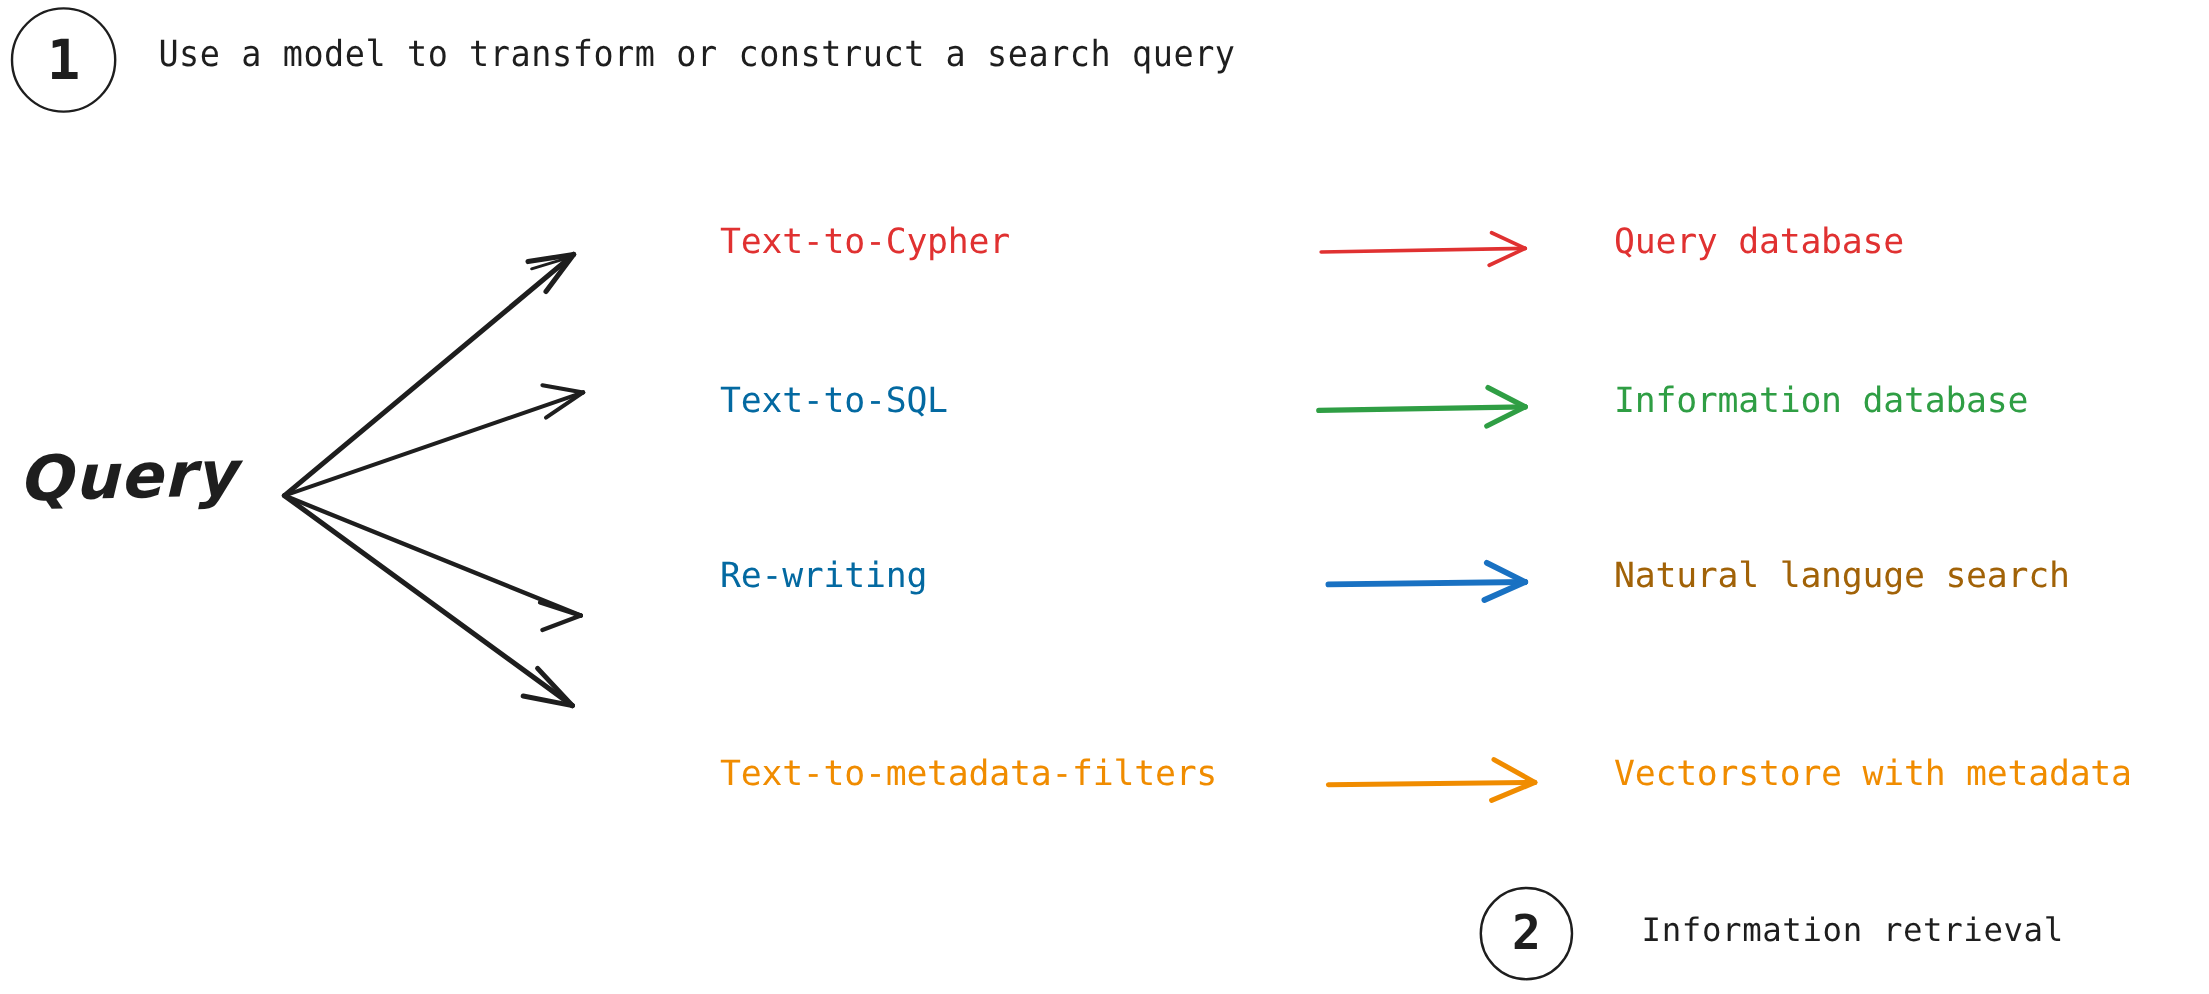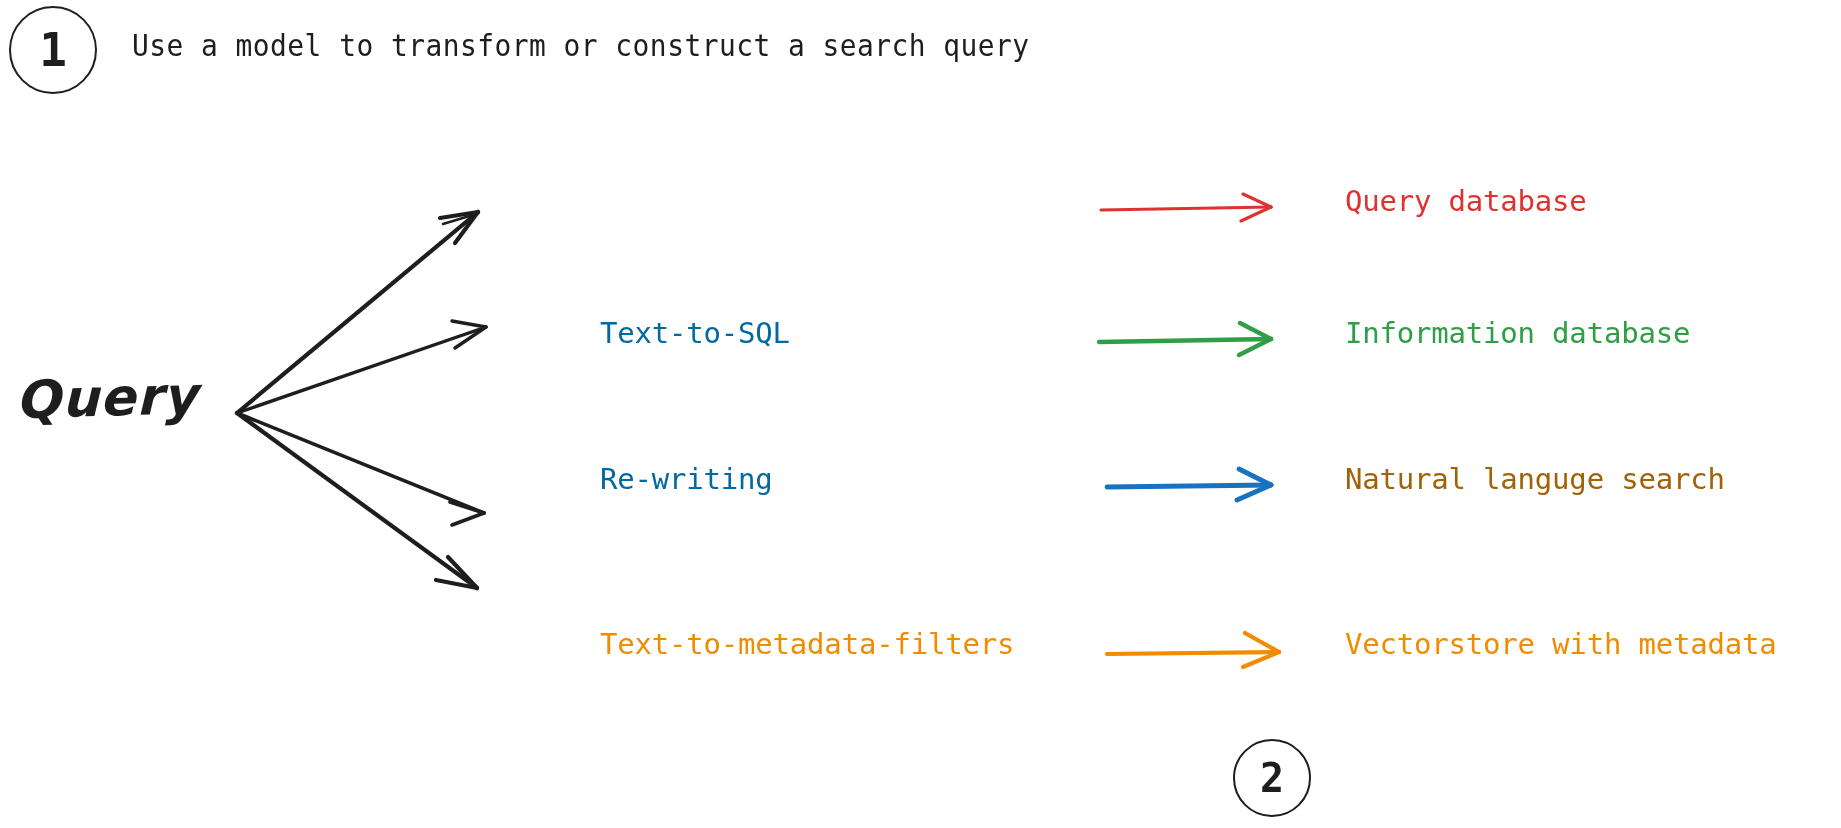--- a/index.html
+++ b/index.html
@@ -168,20 +168,21 @@
 
       <g>
         <path d="M237,263 L477,438" stroke-width="4.2"></path>
         <path d="M477,438 L448,407" stroke-width="4.2"></path>
         <path d="M477,438 L436,430" stroke-width="4.2"></path>
       </g>
     </g>
   </svg>
 
   <div class="row" id="row-0">
+    <div class="method-label" style="color:#e03131">Text-to-Cypher</div>
     <svg class="row-arrow" viewBox="0 0 190 56" xmlns="http://www.w3.org/2000/svg">
       <g fill="none" stroke="#e03131" stroke-linecap="round" stroke-linejoin="round">
         <path d="M6,32 L176,29" stroke-width="3.1"></path>
         <path d="M176,29 L148,16" stroke-width="3.1"></path>
         <path d="M176,29 L146,43" stroke-width="3.1"></path>
       </g>
     </svg>
     <div class="target-label" style="color:#e03131">Query database</div>
   </div>
 
@@ -215,14 +216,15 @@
       <g fill="none" stroke="#f08c00" stroke-linecap="round" stroke-linejoin="round">
         <path d="M12,33 L184,31" stroke-width="4.2"></path>
         <path d="M184,31 L150,12" stroke-width="4.2"></path>
         <path d="M184,31 L148,46" stroke-width="4.2"></path>
       </g>
     </svg>
     <div class="target-label" style="color:#f08c00">Vectorstore with metadata</div>
   </div>
 
   <div class="step-badge" id="step-2-badge">2</div>
+  <div class="step-label" id="step-2-label">Information retrieval</div>
 
 </div>
 
 </body></html>

